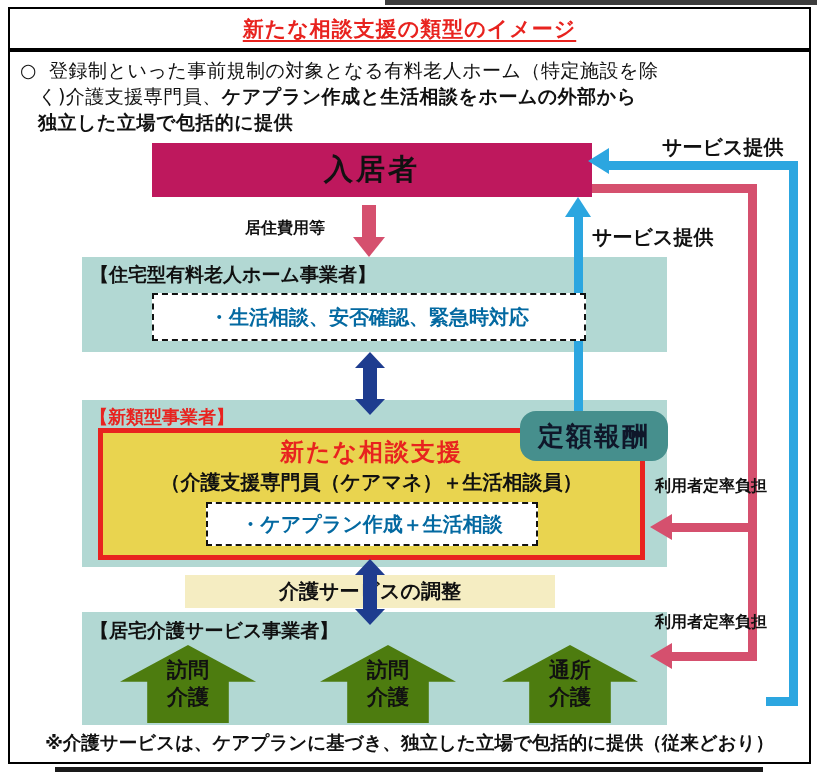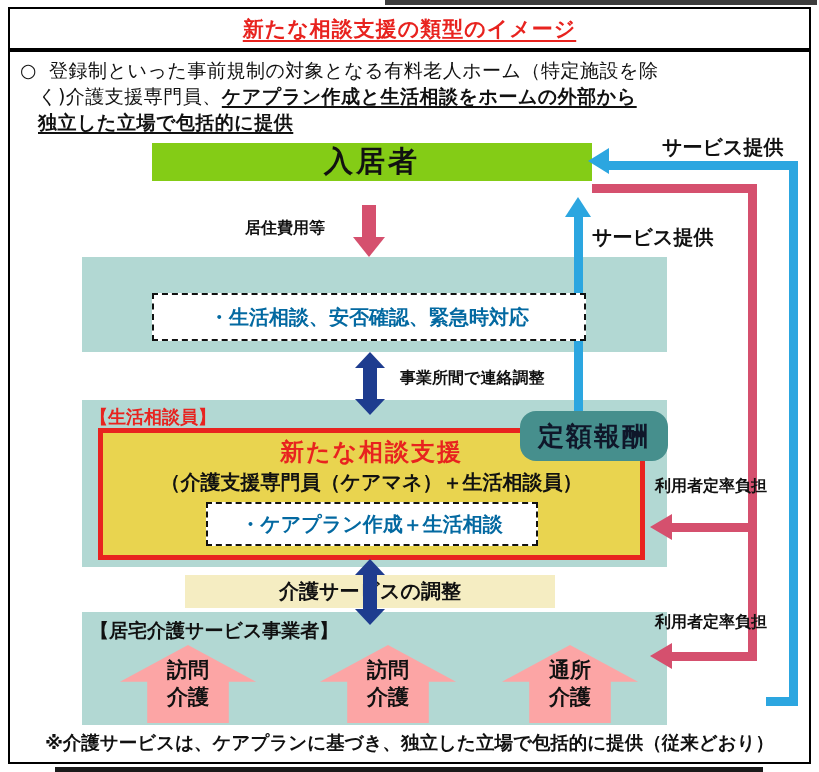--- a/index.html
+++ b/index.html
@@ -27,26 +27,26 @@
 
   
   .content-box {
     left:8px; top:50px; width:803px; height:714px; box-sizing:border-box;
     border:2px solid #000; background:#fff;
   }
 
   .intro-line { font-size:19px; color:#111; white-space:nowrap; letter-spacing:.5px; }
   .intro-bullet { margin-right:12px; }
   .intro-bold {
-    font-weight:800; text-decoration:underline;
+    font-weight:800; 
     text-decoration-thickness:2px; text-underline-offset:3px;
   }
 
   .resident-box {
-    left:142px; top:91px; width:440px; height:38px; background:#84cc16;
+    left:142px; top:91px; width:440px; height:54px; background:#be185d;
     display:flex; align-items:center; justify-content:center; z-index:2;
   }
   .resident-box span { font-size:29px; font-weight:800; color:#111; letter-spacing:3px; }
 
   .lbl { font-weight:700; color:#111; white-space:nowrap; z-index:5; }
   .lbl-19 { font-size:16px; }
   .lbl-20 { font-size:20px; }
 
   
   .teal-box { background:#b2d8d3; z-index:1; }
@@ -127,21 +127,21 @@
   .navy1-down  { left:345px; top:347px; border-left:15px solid transparent;
                  border-right:15px solid transparent; border-top:16px solid #1e3c8f; z-index:3; }
   .navy2-up    { left:345px; top:507px; border-left:15px solid transparent;
                  border-right:15px solid transparent; border-bottom:16px solid #1e3c8f; z-index:3; }
   .navy2-shaft { left:353px; top:521px; width:14px; height:38px; z-index:3; }
   .navy2-down  { left:345px; top:557px; border-left:15px solid transparent;
                  border-right:15px solid transparent; border-top:16px solid #1e3c8f; z-index:3; }
 
   
   .block-arrow {
-    position:absolute; top:593px; width:136px; height:78px; background:#fca5a5; z-index:2;
+    position:absolute; top:593px; width:136px; height:78px; background:#4d7c0f; z-index:2;
     clip-path:polygon(50% 0, 100% 47%, 80% 47%, 80% 100%, 20% 100%, 20% 47%, 0 47%);
     display:flex; flex-direction:column; align-items:center; justify-content:flex-start;
     padding-top:12px; box-sizing:border-box;
   }
   .block-arrow div { font-size:21px; font-weight:700; color:#111; line-height:27px; }
   .ba-1 { left:110px; } .ba-2 { left:310px; } .ba-3 { left:492px; }
 
   .footnote {
     left:0; top:678px; width:100%; text-align:center;
     font-size:18.5px; font-weight:700; color:#111; white-space:nowrap; z-index:2;
@@ -189,31 +189,31 @@
     <div class="abs lbl lbl-20" style="left:582px; top:172px;">サービス提供</div>
 
     <div class="shaft pink pink-h1"></div>
     <div class="shaft pink pink-v"></div>
     <div class="shaft pink pink-b1-shaft"></div>
     <div class="tri pink-b1-head"></div>
     <div class="shaft pink pink-b2-shaft"></div>
     <div class="tri pink-b2-head"></div>
 
     <div class="abs teal-box housing-box"></div>
+    <div class="abs section-label" style="left:80px; top:210px; z-index:3;">【住宅型有料老人ホーム事業者】</div>
     <div class="abs dashed-box dashed-housing">
       <span>・生活相談、安否確認、緊急時対応</span>
     </div>
 
     <div class="tri navy1-up"></div>
     <div class="shaft navy navy1-shaft"></div>
     <div class="tri navy1-down"></div>
-    <div class="abs lbl lbl-19" style="left:390px; top:316px;">事業所間で連絡調整</div>
 
     <div class="abs teal-box newtype-box"></div>
-    <div class="abs red-label" style="left:80px; top:353px;">【生活相談員】</div>
+    <div class="abs red-label" style="left:80px; top:353px;">【新類型事業者】</div>
     <div class="abs yellow-box">
       <div class="yellow-heading">新たな相談支援</div>
       <div class="yellow-sub">（介護支援専門員（ケアマネ）＋生活相談員）</div>
       <div class="dashed-box dashed-care" style="position:relative;">
         <span>・ケアプラン作成＋生活相談</span>
       </div>
     </div>
     <div class="abs badge flatfee-badge">定額報酬</div>
     <div class="abs lbl lbl-19" style="left:645px; top:424px;">利用者定率負担</div>
 

